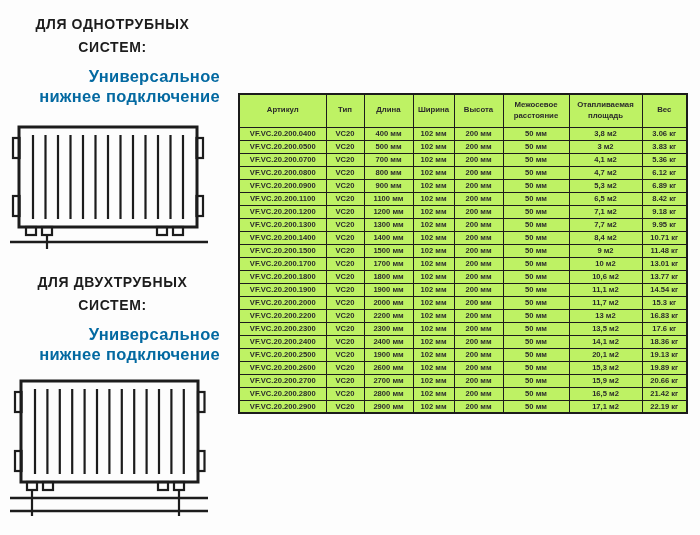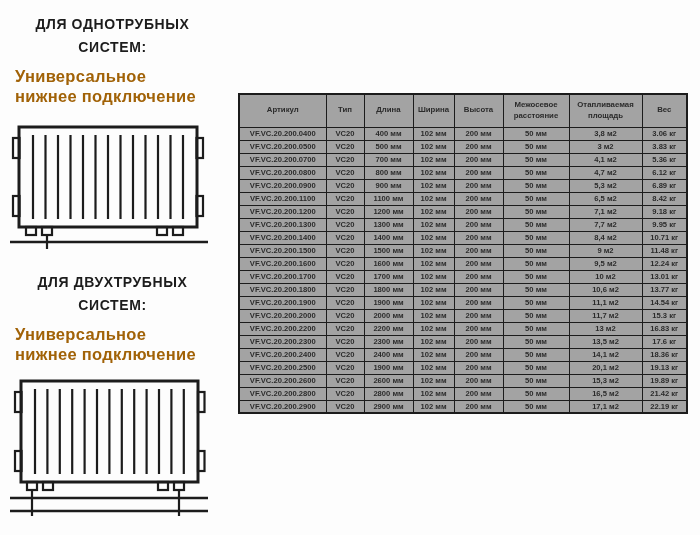--- a/index.html
+++ b/index.html
@@ -22,46 +22,46 @@
     font-weight: bold;
     font-size: 14px;
     line-height: 23px;
     letter-spacing: 0.6px;
     color: #1c1c1c;
   }
   .section-subtitle {
     position: absolute;
     left: 15px;
     width: 205px;
-    text-align: left;
+    text-align: right;
     font-weight: bold;
     font-size: 16.5px;
     line-height: 20px;
     letter-spacing: 0.3px;
-    color: #a16207;
+    color: #0369a1;
   }
   .diagram { position: absolute; left: 10px; width: 198px; }
   .diagram svg { display: block; width: 100%; height: 100%; }
 
   #title-1 { top: 13px; }
   #subtitle-1 { top: 66px; }
   #diagram-1 { top: 122px; height: 130px; }
   #title-2 { top: 271px; }
   #subtitle-2 { top: 324px; }
   #diagram-2 { top: 376px; height: 144px; }
 
   
   .spec-table {
     position: absolute;
     left: 238px;
     top: 93px;
     width: 448px;
     border-collapse: collapse;
     table-layout: fixed;
-    background: #a3a3a3;
+    background: #bef264;
     border: 2.5px solid #1c1c1c;
   }
   .spec-table th, .spec-table td {
     border: 1.5px solid #1c1c1c;
     text-align: center;
     vertical-align: middle;
     font-weight: bold;
     color: #2b2b2b;
     padding: 0 1px;
     overflow: hidden;
@@ -299,30 +299,20 @@
           <td>VF.VC.20.200.1500</td>
           <td>VC20</td>
           <td>1500 мм</td>
           <td>102 мм</td>
           <td>200 мм</td>
           <td>50 мм</td>
           <td>9 м2</td>
           <td>11.48 кг</td>
         </tr>
         <tr>
-          <td>VF.VC.20.200.1600</td>
-          <td>VC20</td>
-          <td>1600 мм</td>
-          <td>102 мм</td>
-          <td>200 мм</td>
-          <td>50 мм</td>
-          <td>9,5 м2</td>
-          <td>12.24 кг</td>
-        </tr>
-        <tr>
           <td>VF.VC.20.200.1700</td>
           <td>VC20</td>
           <td>1700 мм</td>
           <td>102 мм</td>
           <td>200 мм</td>
           <td>50 мм</td>
           <td>10 м2</td>
           <td>13.01 кг</td>
         </tr>
         <tr>
@@ -399,20 +389,30 @@
           <td>VF.VC.20.200.2600</td>
           <td>VC20</td>
           <td>2600 мм</td>
           <td>102 мм</td>
           <td>200 мм</td>
           <td>50 мм</td>
           <td>15,3 м2</td>
           <td>19.89 кг</td>
         </tr>
         <tr>
+          <td>VF.VC.20.200.2700</td>
+          <td>VC20</td>
+          <td>2700 мм</td>
+          <td>102 мм</td>
+          <td>200 мм</td>
+          <td>50 мм</td>
+          <td>15,9 м2</td>
+          <td>20.66 кг</td>
+        </tr>
+        <tr>
           <td>VF.VC.20.200.2800</td>
           <td>VC20</td>
           <td>2800 мм</td>
           <td>102 мм</td>
           <td>200 мм</td>
           <td>50 мм</td>
           <td>16,5 м2</td>
           <td>21.42 кг</td>
         </tr>
         <tr>

